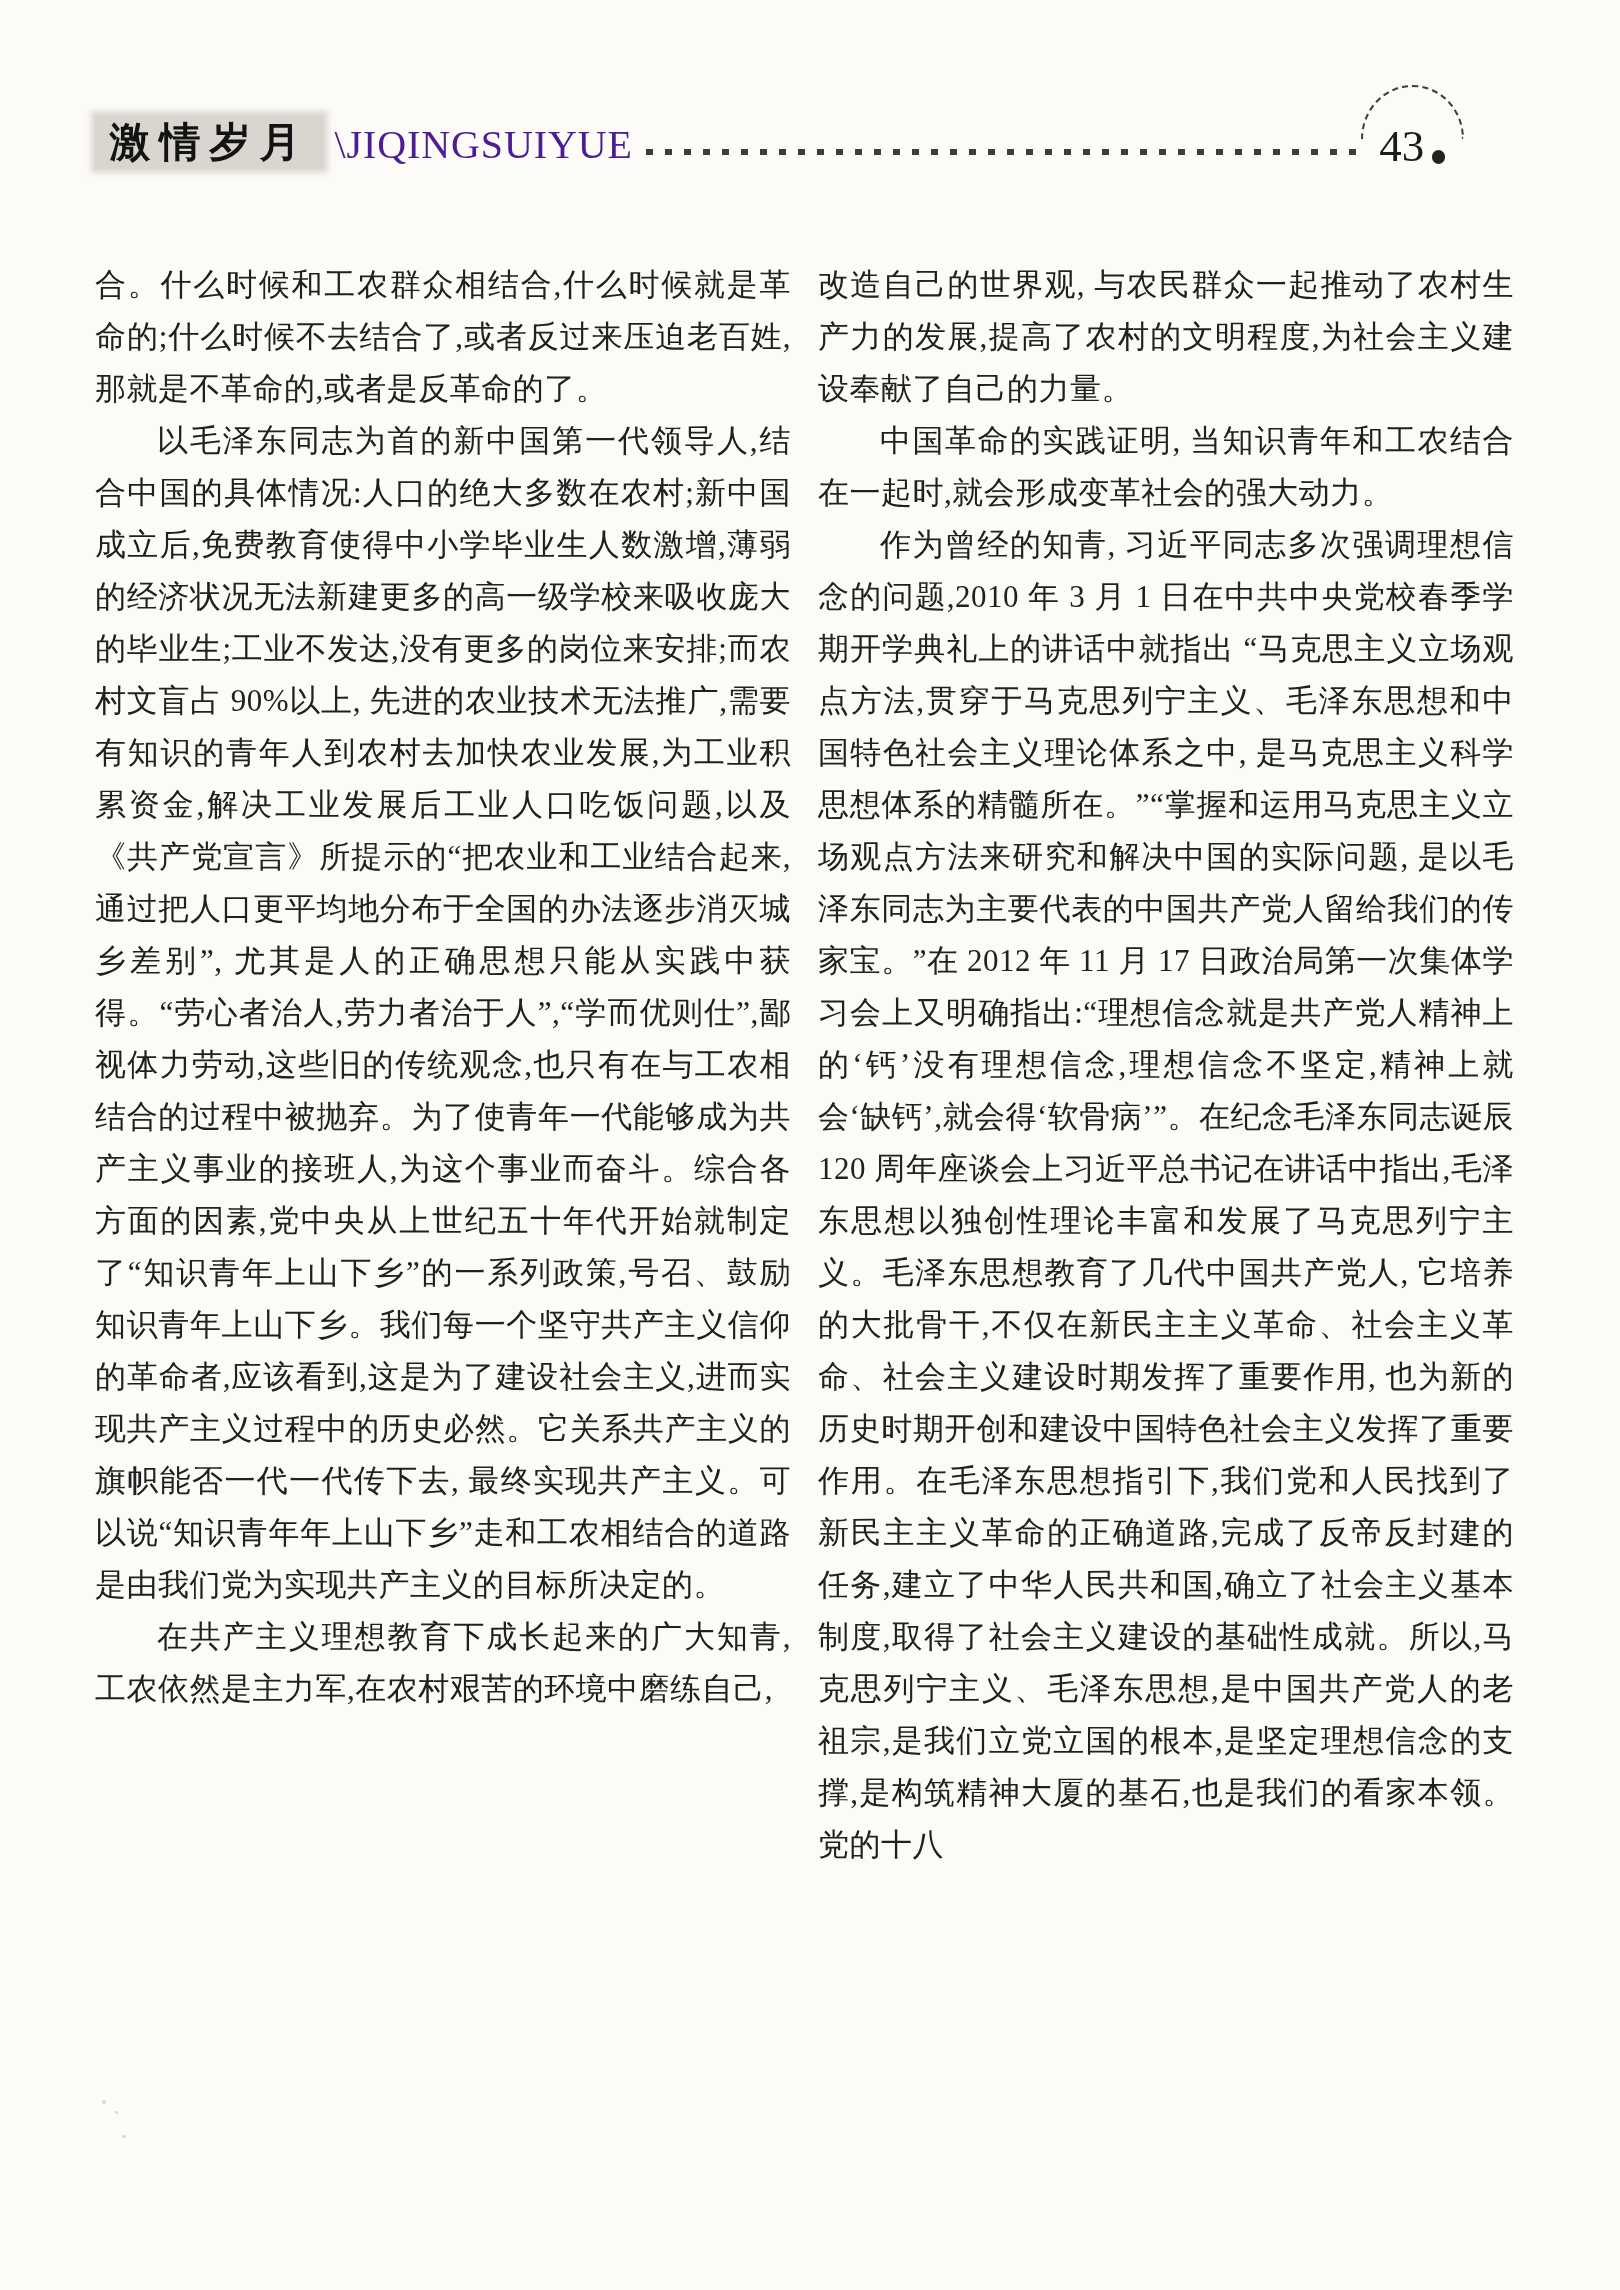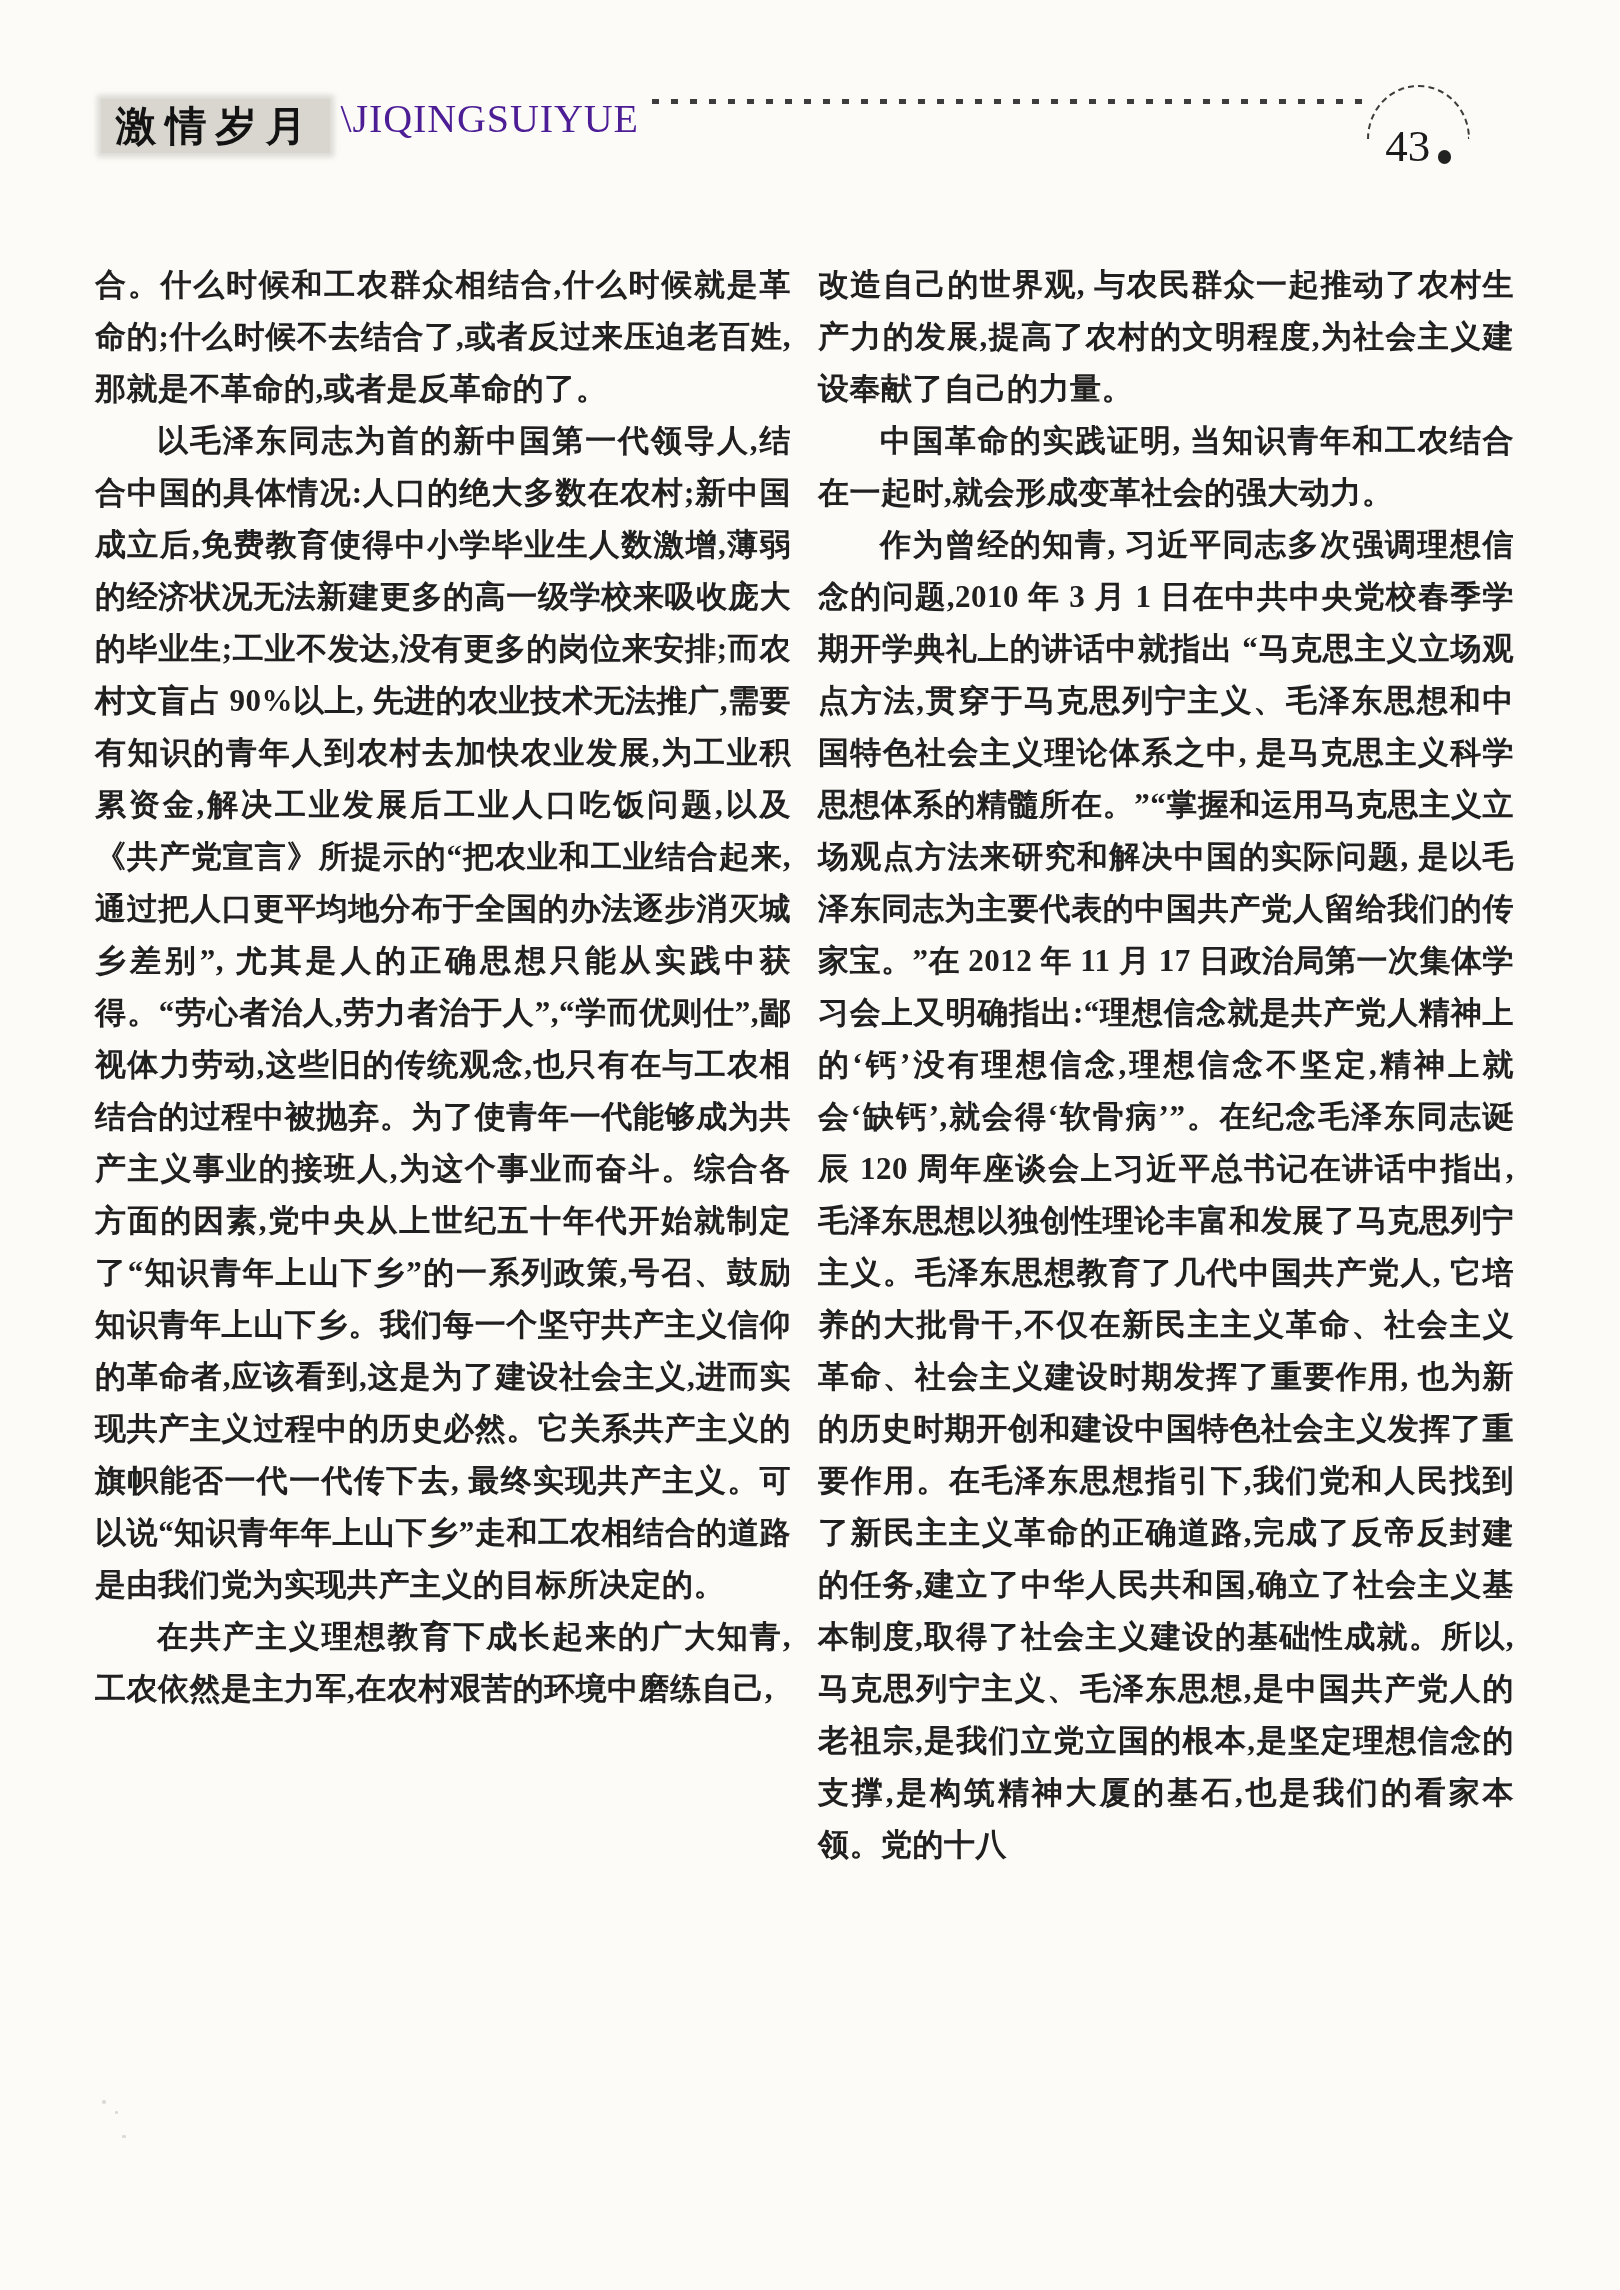--- a/index.html
+++ b/index.html
@@ -14,25 +14,25 @@
     margin: 0 auto;
     background: #fcfbf7;
     overflow: hidden;
     font-family: "Liberation Serif", "DejaVu Serif", serif;
     color: #1e1e1e;
   }
 
   
   .running-header {
     position: absolute;
-    left: 101px;
+    left: 95px;
     top: 99px;
     width: 1404px;
     display: flex;
-    align-items: flex-start;
+    align-items: flex-end;
   }
   .brand-zh {
     display: inline-block;
     background: #d9d6cf;
     box-shadow: 0 0 5.4px 3.6px rgba(160,158,150,0.35);
     padding: 5.4px 14.4px 3.6px 14.4px;
     font-family: "Liberation Sans", "DejaVu Sans", sans-serif;
     font-weight: 700;
     font-size: 41px;
     line-height: 1.1;
@@ -84,21 +84,20 @@
   }
 
   
   .article {
     position: absolute;
     left: 95px;
     top: 259px;
     width: 1437px;
     display: flex;
     gap: 27px;
-    font-weight: bold;
   }
   .text-column {
     width: 696px;
   }
   .para {
     margin: 0;
     font-size: 31px;
     line-height: 52px;
     text-align: justify;
     text-justify: inter-ideograph;

